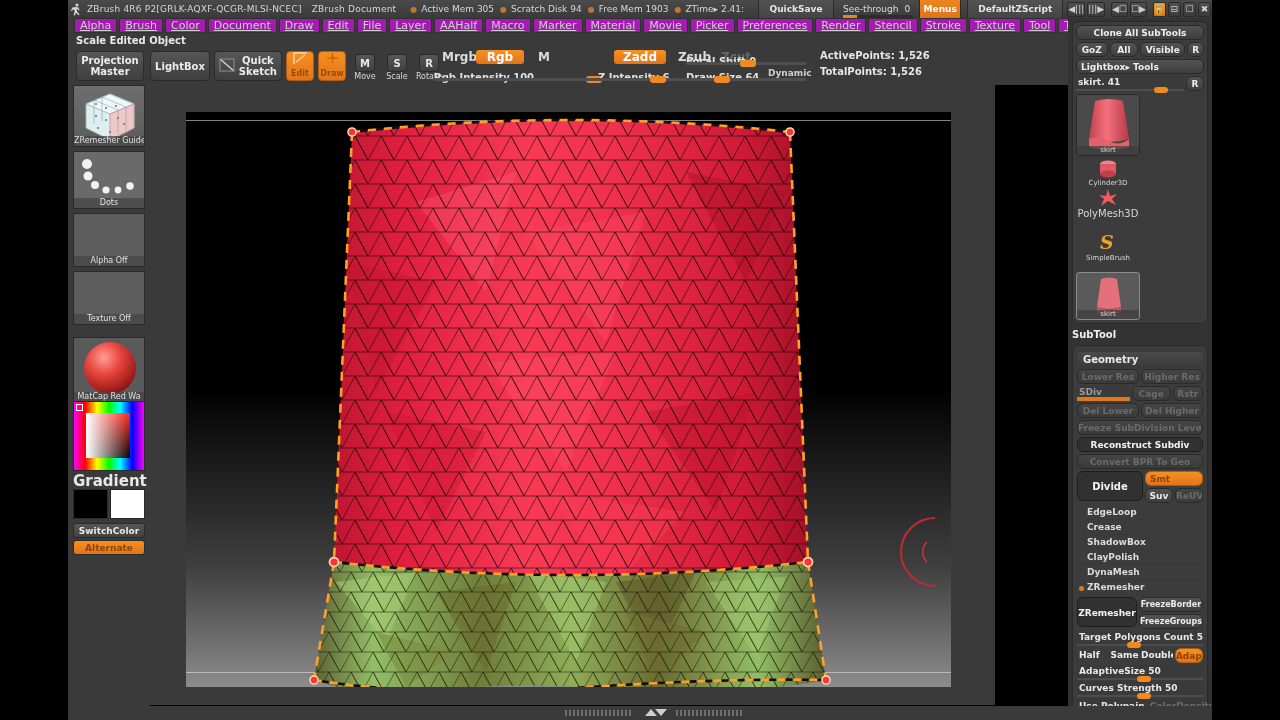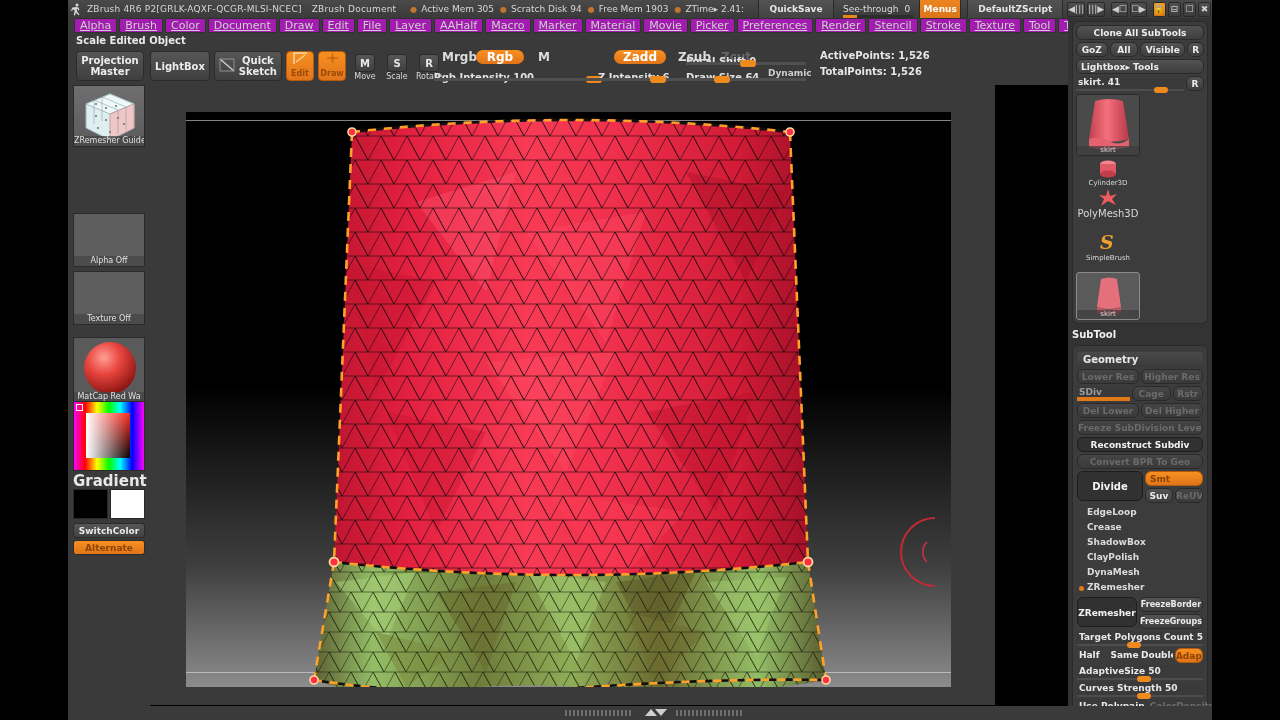--- a/index.html
+++ b/index.html
@@ -79,21 +79,21 @@
   }
   .icoBtn .gl {
     width: 20px; height: 18px; border: 1px solid #2a2a2a; border-radius: 3px;
     background: linear-gradient(#575757,#3f3f3f); display:flex; align-items:center;
     justify-content:center; font-size:10px; font-weight:bold; color:#e8e8e8;
   }
   .tgl {
     position: absolute; font-size: 12px; font-weight: bold; color: #dcdcdc;
     padding: 1px 8px; border-radius: 3px; line-height: 12px;
   }
-  .tgl.on { background: linear-gradient(#f79020,#e1741a); color:#fff;border-radius:7px; }
+  .tgl.on { background: linear-gradient(#f79020,#e1741a); color:#fff; }
   .tgl.off { color: #666; }
   .sld { position: absolute; height: 13px; }
   .sld .lab { font-size: 10px; color: #e0e0e0; font-weight: bold; white-space: nowrap; }
   .sld .track { position: absolute; left: 0; bottom: -2px; height: 3px; background: #4f4f4f; }
   .sld .knob { position: absolute; bottom: -4px; width: 16px; height: 7px; background: #ef8a1e; border-radius: 3px; }
   .statline { position: absolute; font-size: 10px; color: #e6e6e6; font-weight: bold; white-space: nowrap; }
 
   
   .lefttray {
     position: absolute; left: 68px; top: 85px; width: 82px; height: 635px;
@@ -404,20 +404,35 @@
               <circle cx="24" cy="42" r="1.1"></circle>
                 <circle cx="36" cy="46" r="1.1"></circle>
                 <circle cx="50" cy="38" r="1.1"></circle>
             </g>
           </g>
         </svg>
         <span class="lt-cap">ZRemesher Guides</span>
       </div>
     </div>
 
+    <div class="lt-item" style="top:66px;">
+      <div class="lt-thumb" style="height:58px;background:#6a6a6a;">
+        <svg width="72" height="58" viewBox="0 0 72 58">
+          <g fill="#f2f2f2">
+            <circle cx="13" cy="12" r="5"></circle>
+              <circle cx="14" cy="24" r="4.5"></circle>
+            <circle cx="21" cy="33" r="4"></circle>
+              <circle cx="32" cy="38" r="3.6"></circle>
+            <circle cx="44" cy="38" r="3.4"></circle>
+              <circle cx="56" cy="34" r="3.8"></circle>
+          </g>
+        </svg>
+        <span class="lt-cap">Dots</span>
+      </div>
+    </div>
 
     <div class="lt-item" style="top:128px;">
       <div class="lt-thumb" style="height:54px;background:#5d5d5d;">
         <span class="lt-cap">Alpha  Off</span>
       </div>
     </div>
 
     <div class="lt-item" style="top:186px;">
       <div class="lt-thumb" style="height:54px;background:#5d5d5d;">
         <span class="lt-cap">Texture  Off</span>

